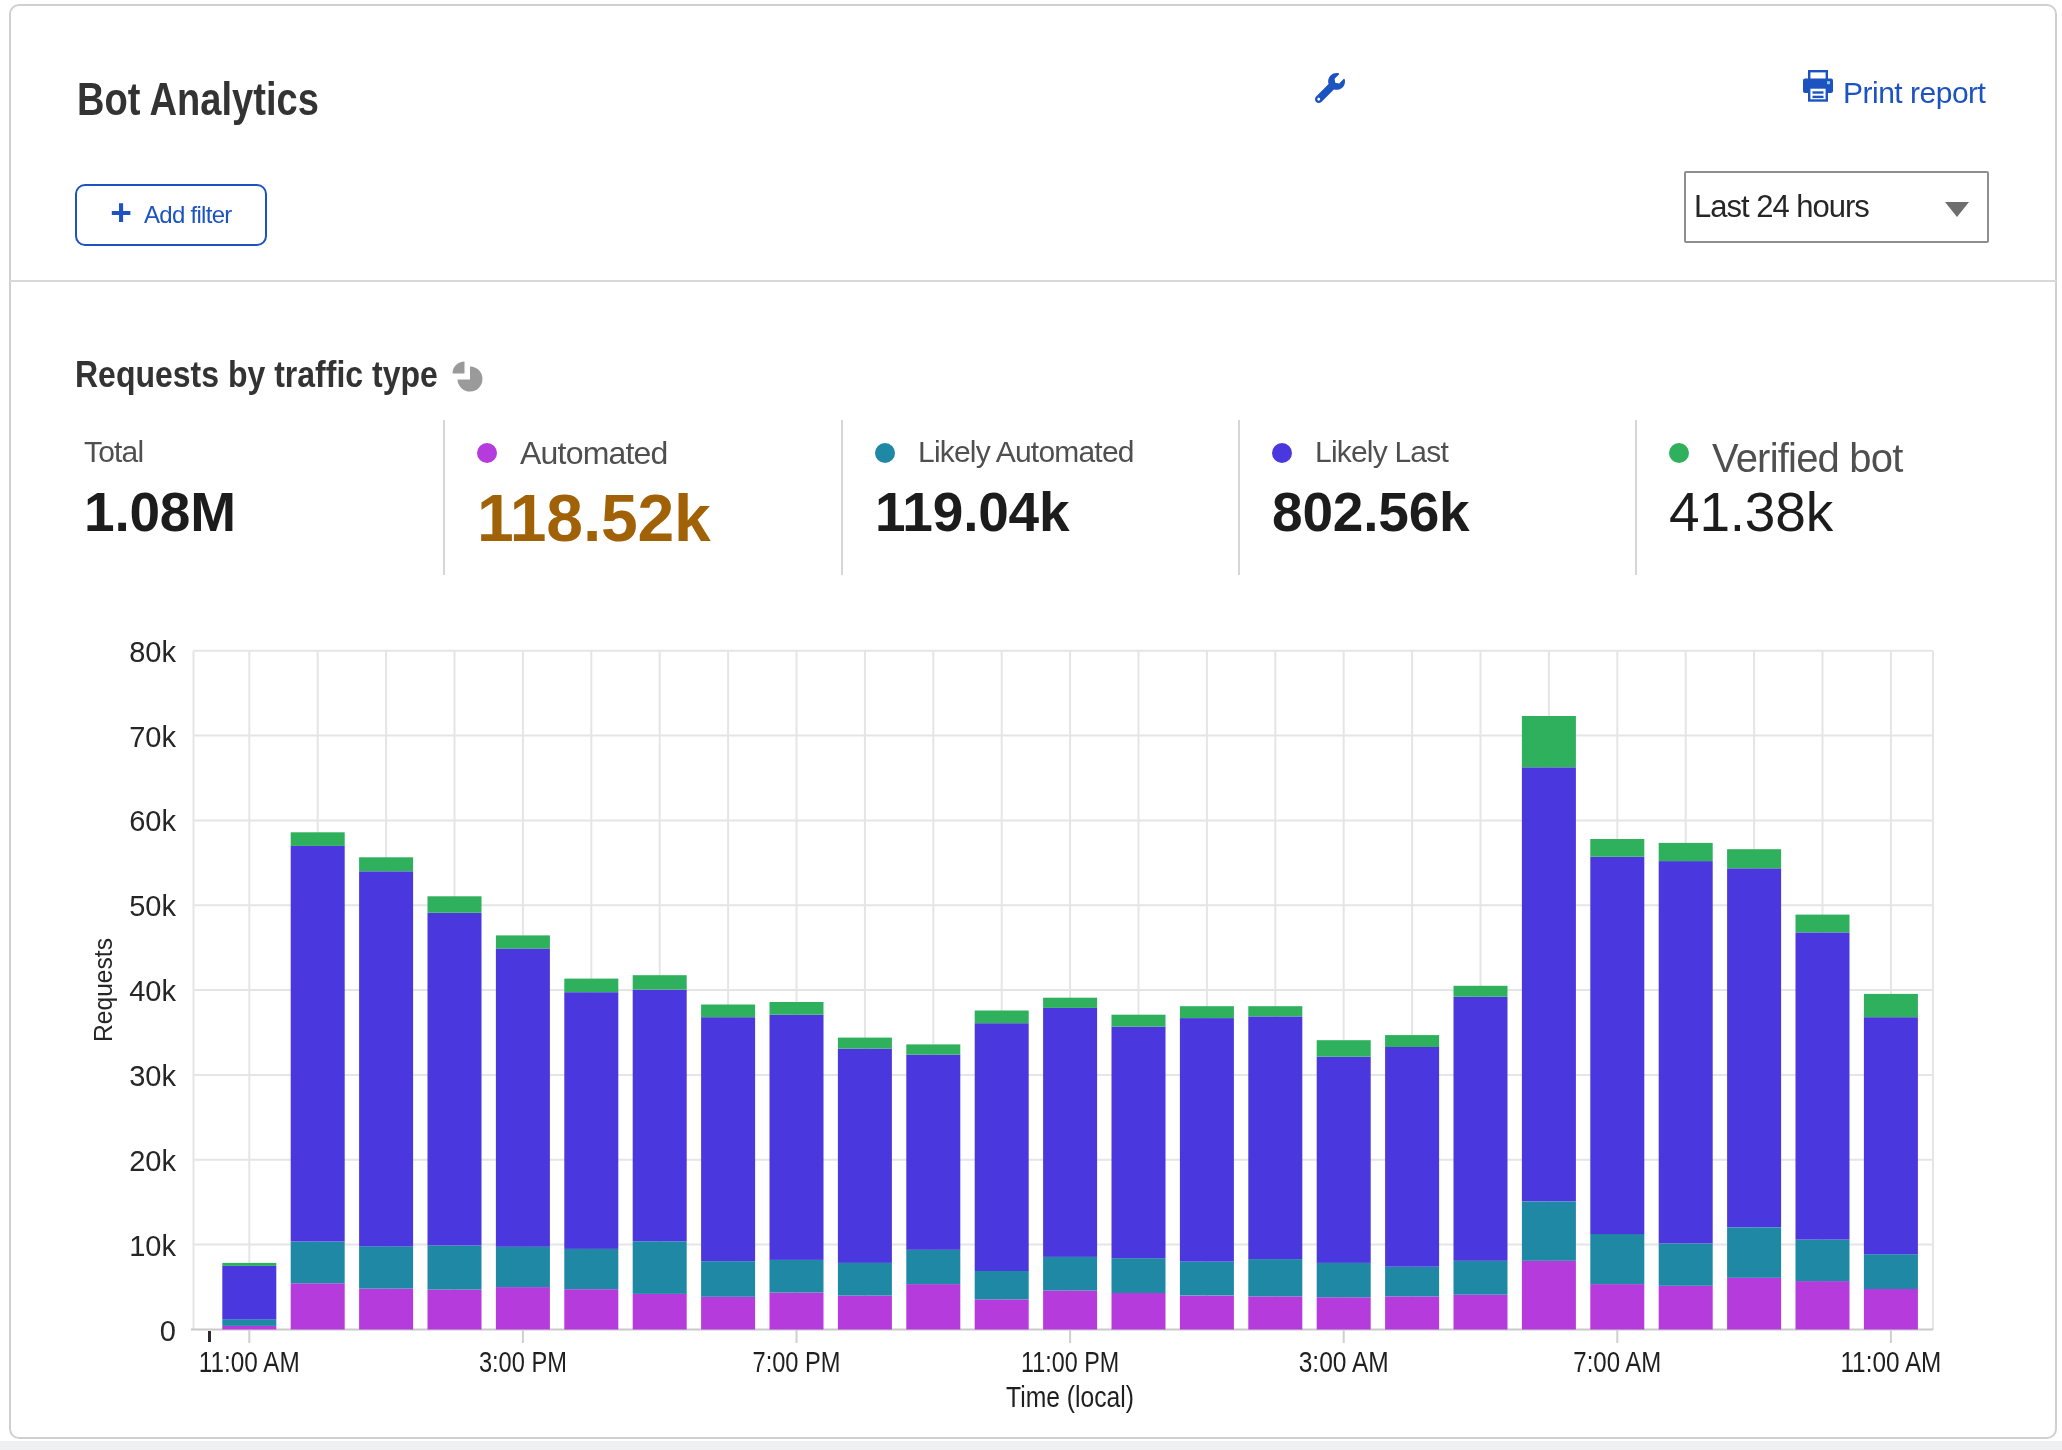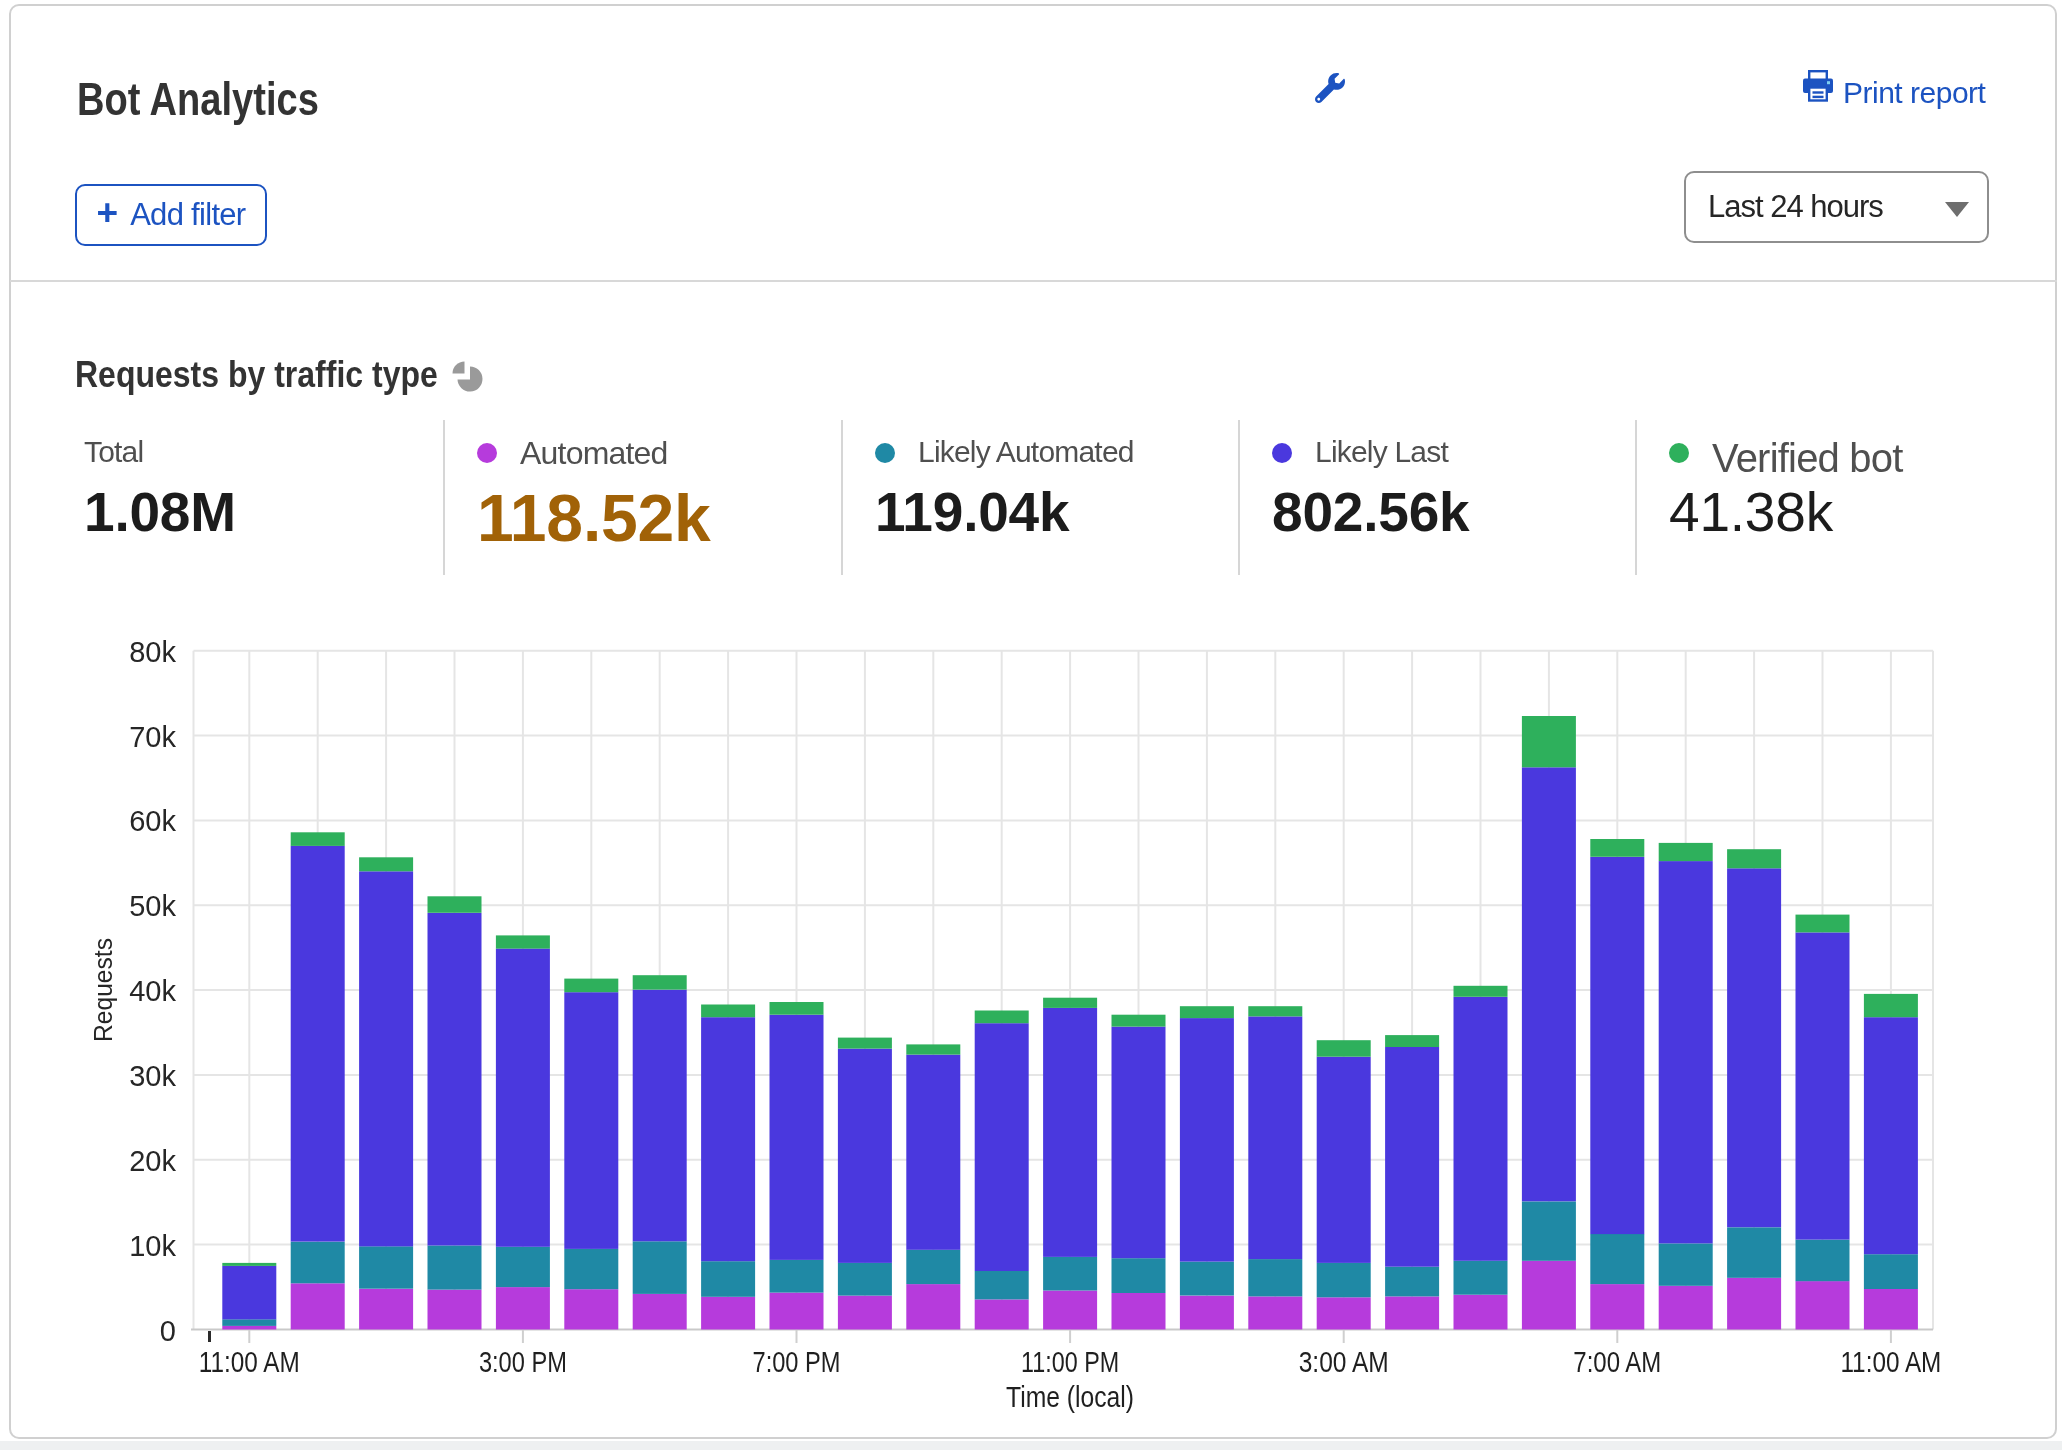--- a/index.html
+++ b/index.html
@@ -26,24 +26,24 @@
       <rect x="0" y="8.5" width="30" height="14.5" rx="2" fill="#1c53c1"></rect>
       <rect x="24" y="11.2" width="3" height="3" fill="#7ed0f2"></rect>
       <rect x="6.2" y="17.5" width="17.6" height="13" fill="#fff" stroke="#1c53c1" stroke-width="2.4"></rect>
       <rect x="9.5" y="21.3" width="11" height="2.4" fill="#1c53c1"></rect>
       <rect x="9.5" y="25.7" width="11" height="2.4" fill="#1c53c1"></rect>
     </svg>
 <div class="abs" style="left:1843px;top:78px;font-size:30px;letter-spacing:-0.5px;line-height:1;color:#1c53c1">Print report</div>
 
 <div class="abs" style="left:75px;top:184px;width:192px;height:62px;border:2px solid #1c53c1;border-radius:10px;display:flex;align-items:center;justify-content:center;color:#1c53c1">
   <span style="font-size:37px;font-weight:700;margin-right:12px;margin-top:-4px">+</span>
-      <span style="font-size:31px;letter-spacing:-0.7px">Add filter</span>
+      <span style="font-size:24px;letter-spacing:-0.7px">Add filter</span>
 </div>
 
-<div class="abs" style="left:1684px;top:171px;width:305px;height:72px;border:2px solid #8e8e8e;border-radius:10px;display:flex;align-items:center;padding-left:22px;font-size:31px;letter-spacing:-1px;color:#262626">Last 24 hours
+<div class="abs" style="left:1684px;top:171px;width:305px;height:72px;border:2px solid #8e8e8e;border-radius:2px;display:flex;align-items:center;padding-left:8px;font-size:31px;letter-spacing:-1px;color:#262626">Last 24 hours
   <div style="position:absolute;right:18px;top:29px;width:0;height:0;border-left:12px solid transparent;border-right:12px solid transparent;border-top:15px solid #6e6e6e"></div>
 </div>
 
 <div class="abs" style="left:75px;top:357px;font-size:36px;font-weight:700;color:#333;line-height:1;transform:scaleX(0.889);transform-origin:left top">Requests by traffic type</div>
 <svg width="32" height="32" viewBox="0 0 32 32" style="position:absolute;left:451px;top:360px">
       <path fill="#9a9a9a" d="M13.5 1.5 L13.5 13.5 L1.5 13.5 A12 12 0 0 1 13.5 1.5 Z"></path>
       <path fill="#9a9a9a" d="M19 6.5 A12.5 12.5 0 1 1 6.5 19.5 L19 19.5 Z"></path>
     </svg>
 
 <div style="position:absolute;left:84px;top:437px;font-size:30px;letter-spacing:-0.8px;line-height:1;color:#4f4f4f">Total</div>

